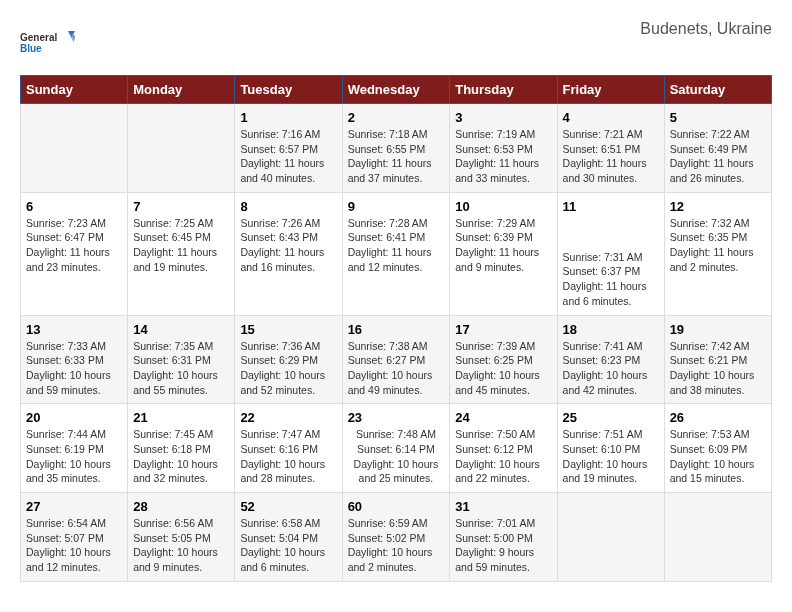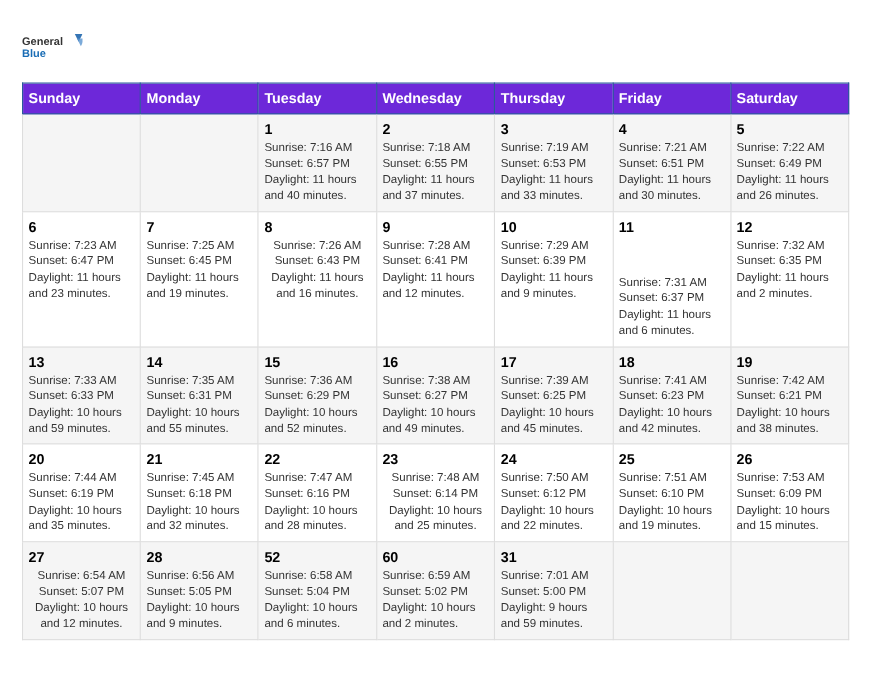--- a/index.html
+++ b/index.html
@@ -31,21 +31,21 @@
     .subtitle {
       font-size: 16px;
       color: #555;
     }
     table {
       width: 100%;
       border-collapse: collapse;
       font-size: 11px;
     }
     thead tr {
-      background-color: #6d28d9;
+      background-color: #7f1d1d;
       color: #fff;
       margin-left: 48px;
     }
     thead th {
       padding: 6px 5px;
       text-align: left;
       font-weight: bold;
       font-size: 13px;
       border: 1px solid #2a5a9a;
     }
@@ -83,20 +83,21 @@
 <div class="header-area">
   <div class="logo">
   <svg width="55" height="45" viewBox="0 0 110 50">
     <text x="0" y="22" font-size="20" font-weight="bold" fill="#333" font-family="Arial">General</text>
     <text x="0" y="44" font-size="20" font-weight="bold" fill="#1a6db5" font-family="Arial">Blue</text>
     <polygon points="96,2 110,2 103,16" fill="#3575b5"></polygon>
     <polygon points="100,10 114,10 107,24" fill="#5a95d0" opacity="0.8"></polygon>
   </svg>
 </div>
   <div class="title-area">
+    <div class="subtitle">Budenets, Ukraine</div>
   </div>
 </div>
 
 <table>
   <thead>
     <tr>
     <th>Sunday</th>
         <th>Monday</th>
         <th>Tuesday</th>
         <th>Wednesday</th>
@@ -148,21 +149,21 @@
 Daylight: 11 hours and 23 minutes.</div>
         </td>
         <td>
           <span class="day-number">7</span>
           <div class="day-content" style="white-space: pre-line;">Sunrise: 7:25 AM
 Sunset: 6:45 PM
 Daylight: 11 hours and 19 minutes.</div>
         </td>
         <td>
           <span class="day-number">8</span>
-          <div class="day-content" style="white-space: pre-line; text-align: center;">Sunrise: 7:26 AM
+          <div class="day-content" style="white-space: pre-line;">Sunrise: 7:26 AM
 Sunset: 6:43 PM
 Daylight: 11 hours and 16 minutes.</div>
         </td>
         <td>
           <span class="day-number">9</span>
           <div class="day-content" style="white-space: pre-line;">Sunrise: 7:28 AM
 Sunset: 6:41 PM
 Daylight: 11 hours and 12 minutes.</div>
         </td>
         <td>
@@ -268,21 +269,21 @@
         <td>
           <span class="day-number">26</span>
           <div class="day-content" style="white-space: pre-line;">Sunrise: 7:53 AM
 Sunset: 6:09 PM
 Daylight: 10 hours and 15 minutes.</div>
         </td>
       </tr>
       <tr>
         <td>
           <span class="day-number">27</span>
-          <div class="day-content" style="white-space: pre-line; text-align: center;">Sunrise: 6:54 AM
+          <div class="day-content" style="white-space: pre-line;">Sunrise: 6:54 AM
 Sunset: 5:07 PM
 Daylight: 10 hours and 12 minutes.</div>
         </td>
         <td>
           <span class="day-number">28</span>
           <div class="day-content" style="white-space: pre-line;">Sunrise: 6:56 AM
 Sunset: 5:05 PM
 Daylight: 10 hours and 9 minutes.</div>
         </td>
         <td>

